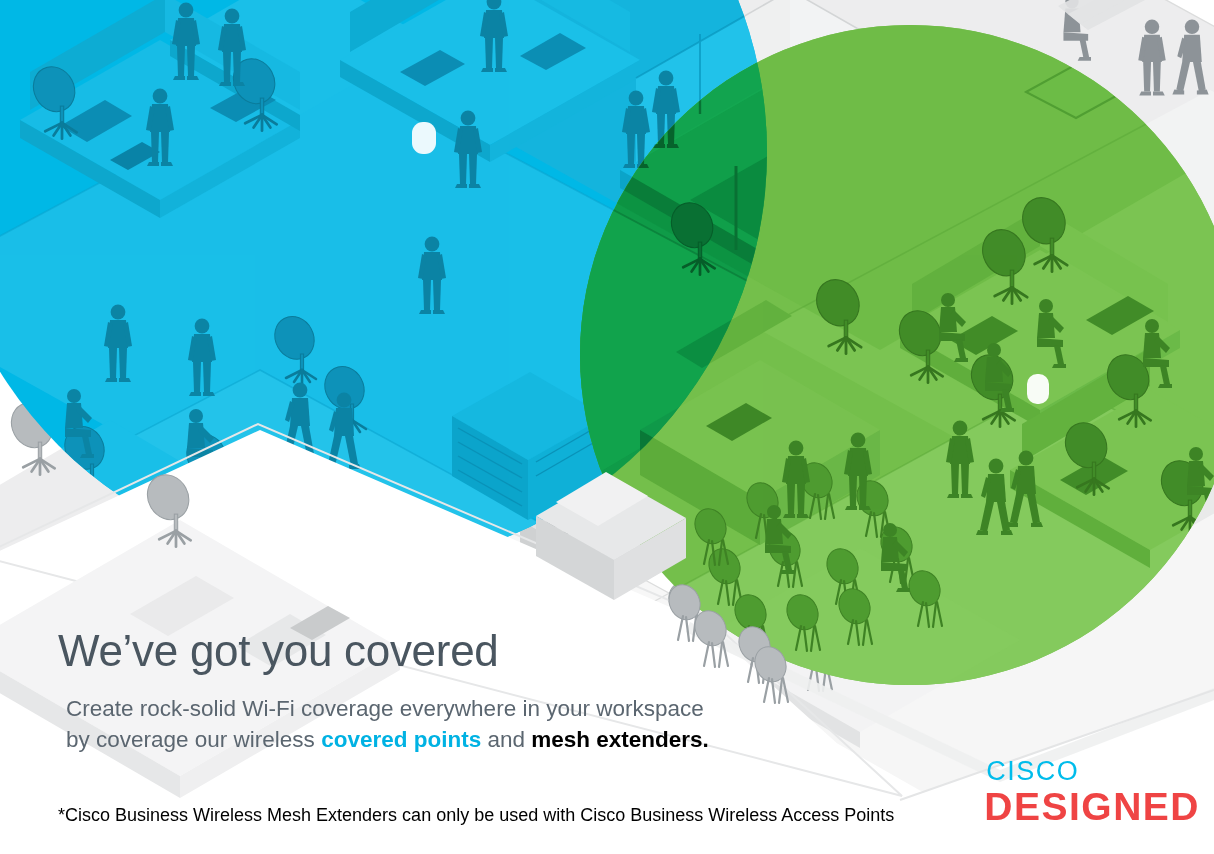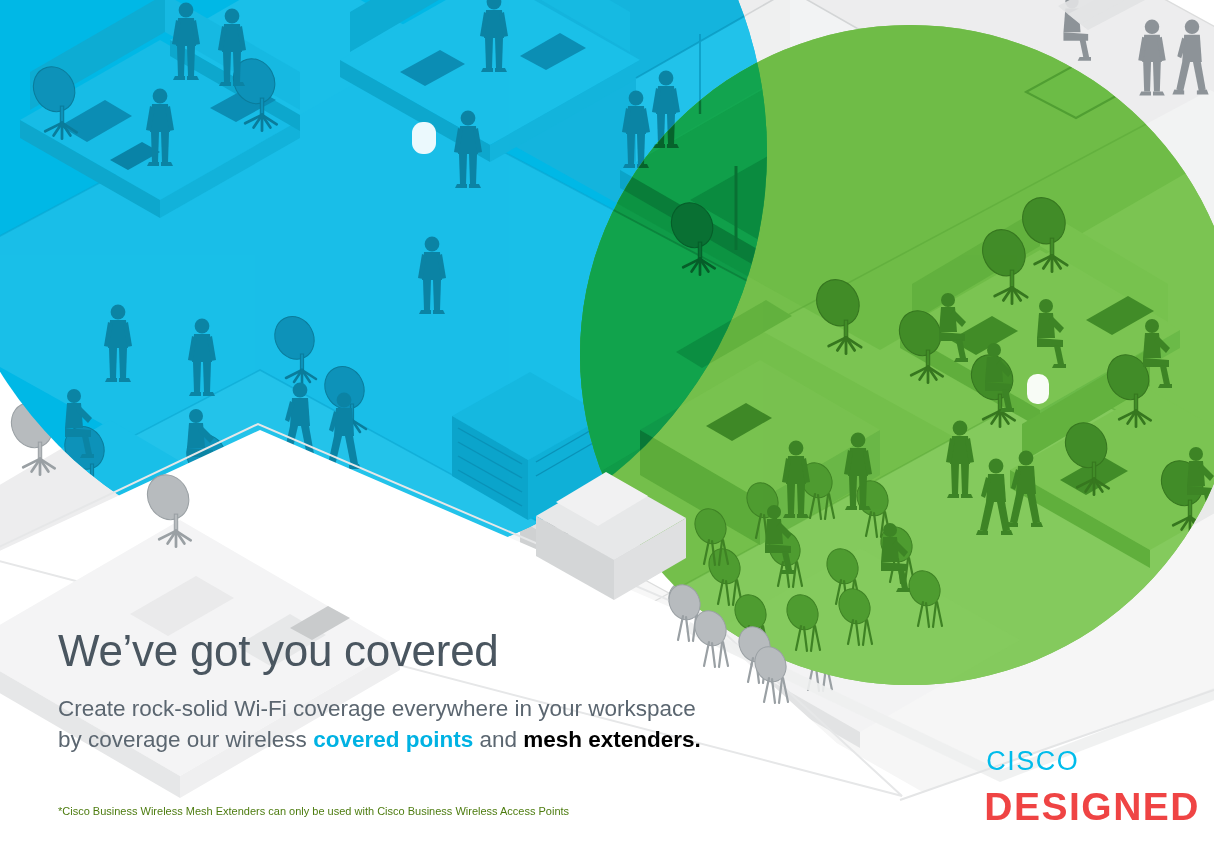--- a/index.html
+++ b/index.html
@@ -45,60 +45,60 @@
     line-height: 1.05;
     margin: 0 0 20px 0;
     white-space: nowrap;
   }
   .subhead {
     font-family: "Liberation Sans", sans-serif;
     font-size: 22.5px;
     font-weight: 400;
     color: #5b6670;
     line-height: 1.36;
-    margin: 0;
+    margin: 8px;
     white-space: nowrap;
   }
   .subhead .accent-blue {
     font-weight: 700;
     color: #00b2e3;
   }
   .subhead .accent-green {
     font-weight: 700;
     color: #000000;
   }
   .footnote {
     position: absolute;
     left: 58px;
     top: 805px;
     font-family: "Liberation Sans", sans-serif;
-    font-size: 11px;
+    font-size: 18px;
     font-weight: 400;
-    color: #4d7c0f;
+    color: #000000;
     white-space: nowrap;
     z-index: 40;
   }
 
   
   .logo {
     position: absolute;
     right: 50px;
     bottom: 28px;
     text-align: left;
     z-index: 40;
     line-height: 1;
   }
   .logo-cisco {
     display: block;
     font-family: "Liberation Sans", sans-serif;
     font-size: 27px;
     font-weight: 400;
     letter-spacing: 1.5px;
     color: #00bceb;
-    margin: 0 0 12px 2px;
+    margin: 0 0 2px 2px;
   }
   .logo-designed {
     display: block;
     font-family: "Liberation Sans", sans-serif;
     font-size: 39px;
     font-weight: 700;
     letter-spacing: 1.5px;
     color: #ef4444;
   }
 </style>

